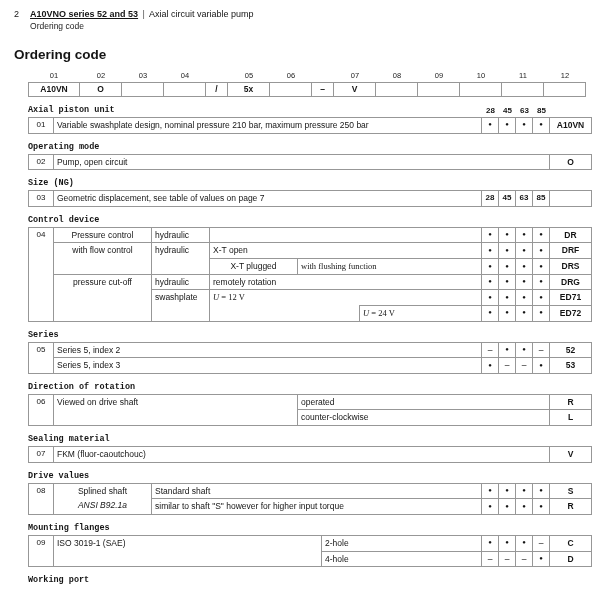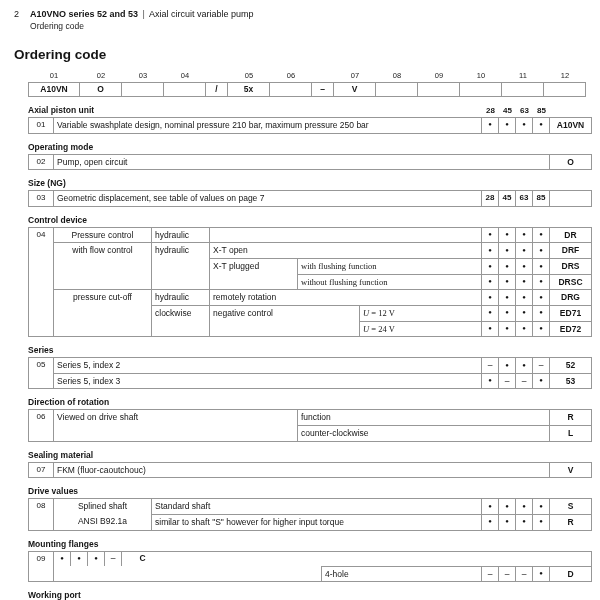--- a/index.html
+++ b/index.html
@@ -6,21 +6,21 @@
   html,body { background:#fff; }
   body {
     width:600px; height:600px; overflow:hidden;
     font-family:"Liberation Sans", sans-serif;
     color:#151515;
   }
   
   .doc-header { display:flex; gap:11px; padding:9px 12px 0 14px; font-size:9px; line-height:1.25; }
   .hdr-page-num { font-weight:normal; }
   .hdr-line1 { }
-  .hdr-bold { font-weight:bold; }
+  .hdr-bold { font-weight:bold;text-decoration:underline; }
   .hdr-divider { color:#555; padding:0 2px; }
   .hdr-sub { font-size:8.5px; color:#222; margin-top:1px; }
   .page-title { font-size:13.5px; font-weight:bold; margin:15px 0 9px 14px; }
   
   .content { margin:0 8px 0 28px; width:564px; }
   
   .strip { display:flex; margin-bottom:4px; }
   .strip-col { display:flex; flex-direction:column; }
   .strip-num { height:11px; font-size:7.5px; color:#222; text-align:center; }
   .strip-box {
@@ -28,38 +28,38 @@
     display:flex; align-items:center; justify-content:center;
     font-size:8.5px; font-weight:bold;
   }
   .strip-col:first-child .strip-box { margin-left:0; }
   .w-wide  { width:52px; }
   .w-std   { width:42px; }
   .w-sep   { width:22px; }
   
   .section { margin-top:8px; }
   .sec-head { display:flex; align-items:flex-end; margin-bottom:2px; }
-  .sec-title { font-size:8.5px; font-weight:bold; }
+  .sec-title { font-size:8.5px; font-weight:bold;font-family:Liberation Mono, monospace; }
   .spacer { flex:1; }
   .sh { width:17px; text-align:center; font-size:8px; font-weight:bold; }
   .sh-code { width:42px; }
   
   .tbl { border:1px solid #979797; width:100%; }
   .trow { display:flex; }
   .cell {
     border-left:1px solid #979797; border-top:1px solid #979797;
     font-size:8.5px; line-height:1.25; padding:2px 3px; min-height:14px;
   }
   .tbl > .trow:first-child > .cell { border-top:none; }
-  .cell.cont { border-top:none; }
+  .cell.cont { border-top:none;font-style:italic; }
   .cell:first-child { border-left:none; }
   .c-num  { width:24px; text-align:center; font-size:8px; padding:2px 0; }
   .c-a    { width:98px;text-align:center; }
   .c-b    { width:58px; }
-  .c-c    { width:88px; }
+  .c-c    { width:88px;text-align:center; }
   .c-cw   { width:150px; }
   .c-d    { flex:1;font-family:Liberation Serif, serif; }
   .c-cd   { flex:1; }
   .c-abc  { width:244px; }
   .c-wl   { width:268px; }
   .c-rest { flex:1; }
   .c-restd{ flex:1; }
   .c-full { flex:1; }
   .c-dot  { width:17px; padding:0; display:flex; align-items:center; justify-content:center; font-size:8.5px; }
   .c-dot.mark { font-size:6px; }
@@ -231,46 +231,33 @@
             <div class="cell c-c">X-T plugged</div>
             <div class="cell c-d">with flushing function</div>
             <div class="cell c-dot mark">●</div>
             <div class="cell c-dot mark">●</div>
             <div class="cell c-dot mark">●</div>
             <div class="cell c-dot mark">●</div>
             <div class="cell c-code">DRS</div>
           </div>
           <div class="trow">
             <div class="cell c-num cont"></div>
-            <div class="cell c-a cont"></div>
-            <div class="cell c-b cont"></div>
-            <div class="cell c-c cont"></div>
-            <div class="cell c-d">without flushing function</div>
-            <div class="cell c-dot mark">●</div>
-            <div class="cell c-dot mark">●</div>
-            <div class="cell c-dot mark">●</div>
-            <div class="cell c-dot mark">●</div>
-            <div class="cell c-code">DRSC</div>
-          </div>
-          <div class="trow">
-            <div class="cell c-num cont"></div>
             <div class="cell c-a">pressure cut-off</div>
             <div class="cell c-b">hydraulic</div>
             <div class="cell c-cd">remotely rotation</div>
             <div class="cell c-dot mark">●</div>
             <div class="cell c-dot mark">●</div>
             <div class="cell c-dot mark">●</div>
             <div class="cell c-dot mark">●</div>
             <div class="cell c-code">DRG</div>
           </div>
           <div class="trow">
             <div class="cell c-num cont"></div>
             <div class="cell c-a cont"></div>
-            <div class="cell c-b">clockwise</div>
-            <div class="cell c-cw">negative control</div>
+            <div class="cell c-b">swashplate</div>
             <div class="cell c-d"><i>U</i> = 12 V</div>
             <div class="cell c-dot mark">●</div>
             <div class="cell c-dot mark">●</div>
             <div class="cell c-dot mark">●</div>
             <div class="cell c-dot mark">●</div>
             <div class="cell c-code">ED71</div>
           </div>
           <div class="trow">
             <div class="cell c-num cont"></div>
             <div class="cell c-a cont"></div>
@@ -313,21 +300,21 @@
       </div>
       <div class="section">
         <div class="sec-head">
           <span class="sec-title">Direction of rotation</span>
           <span class="spacer"></span>
         </div>
         <div class="tbl">
           <div class="trow">
             <div class="cell c-num">06</div>
             <div class="cell c-abc">Viewed on drive shaft</div>
-            <div class="cell c-restd">function</div>
+            <div class="cell c-restd">operated</div>
             <div class="cell c-code">R</div>
           </div>
           <div class="trow">
             <div class="cell c-num cont"></div>
             <div class="cell c-abc cont"></div>
             <div class="cell c-restd">counter-clockwise</div>
             <div class="cell c-code">L</div>
           </div>
         </div>
       </div>
@@ -373,20 +360,22 @@
         </div>
       </div>
       <div class="section">
         <div class="sec-head">
           <span class="sec-title">Mounting flanges</span>
           <span class="spacer"></span>
         </div>
         <div class="tbl">
           <div class="trow">
             <div class="cell c-num">09</div>
+            <div class="cell c-wl">ISO 3019-1 (SAE)</div>
+            <div class="cell c-rest">2-hole</div>
             <div class="cell c-dot mark">●</div>
             <div class="cell c-dot mark">●</div>
             <div class="cell c-dot mark">●</div>
             <div class="cell c-dot">–</div>
             <div class="cell c-code">C</div>
           </div>
           <div class="trow">
             <div class="cell c-num cont"></div>
             <div class="cell c-wl cont"></div>
             <div class="cell c-rest">4-hole</div>

